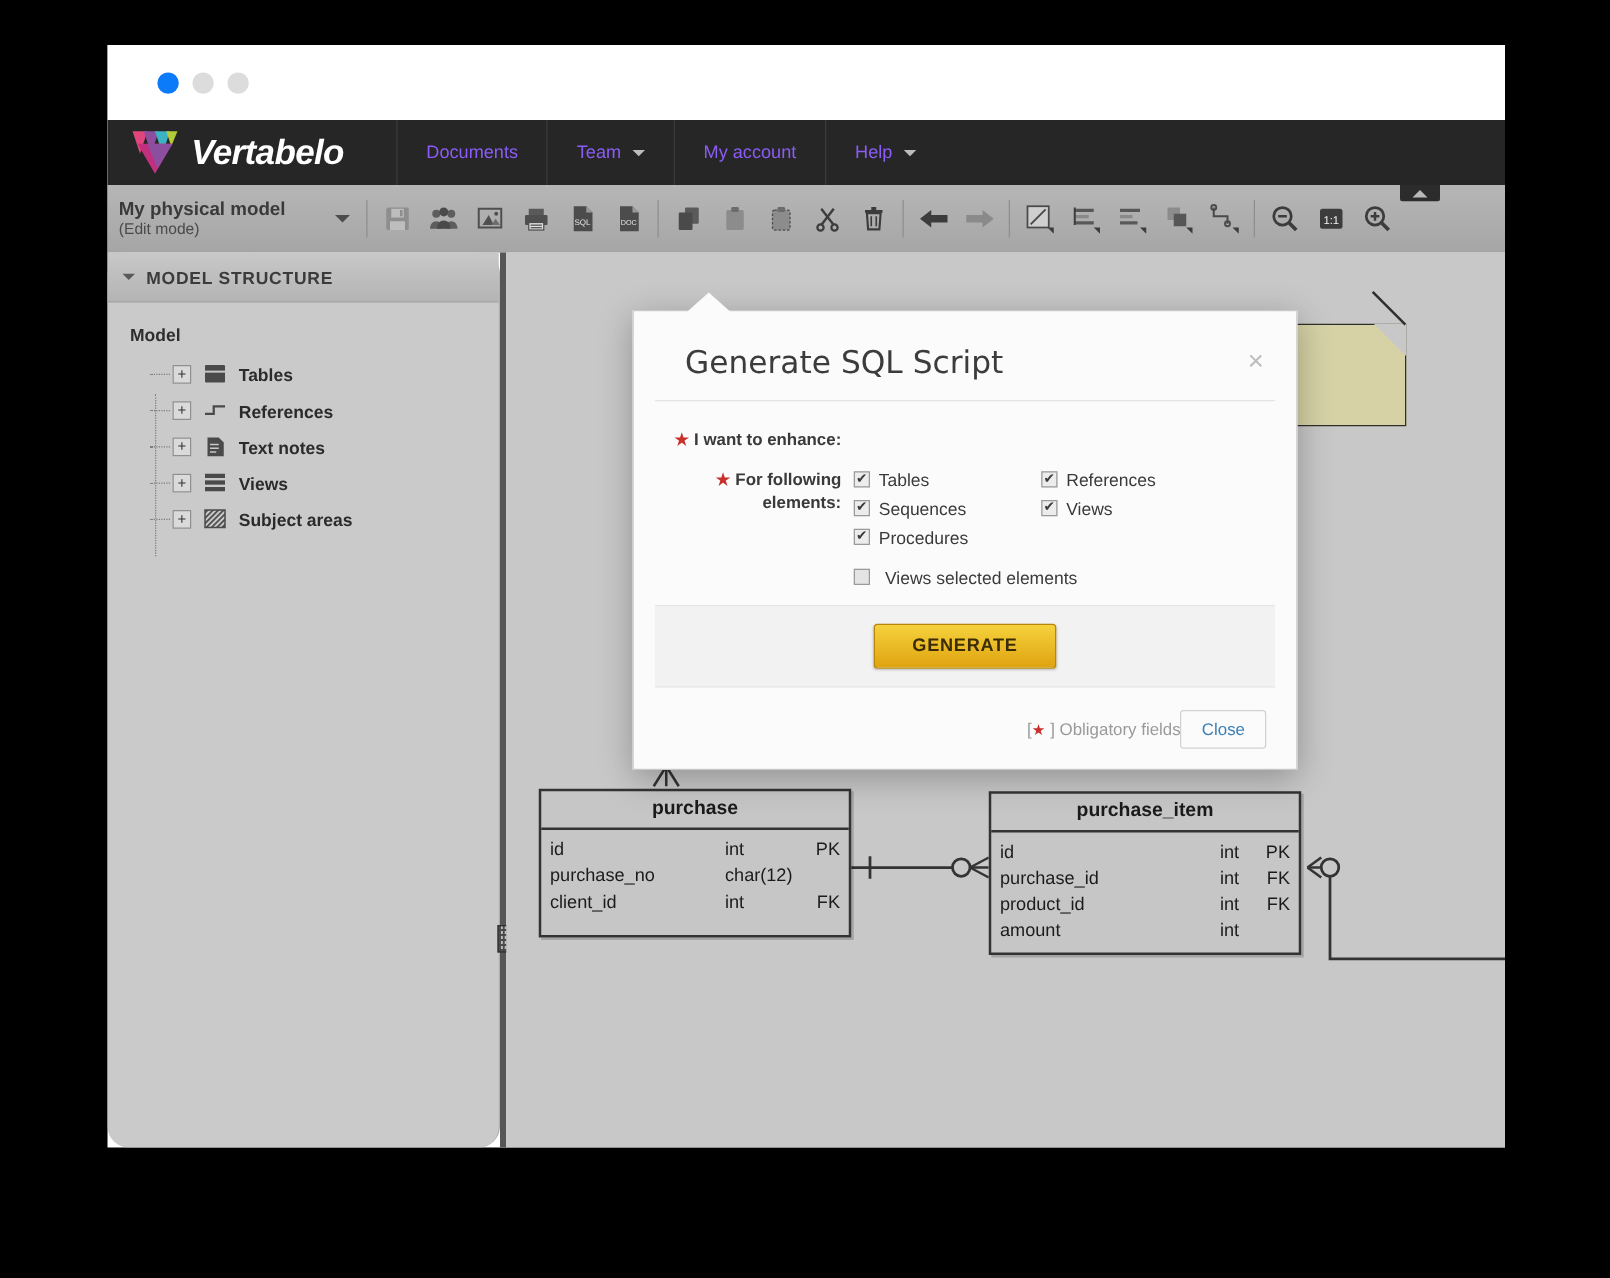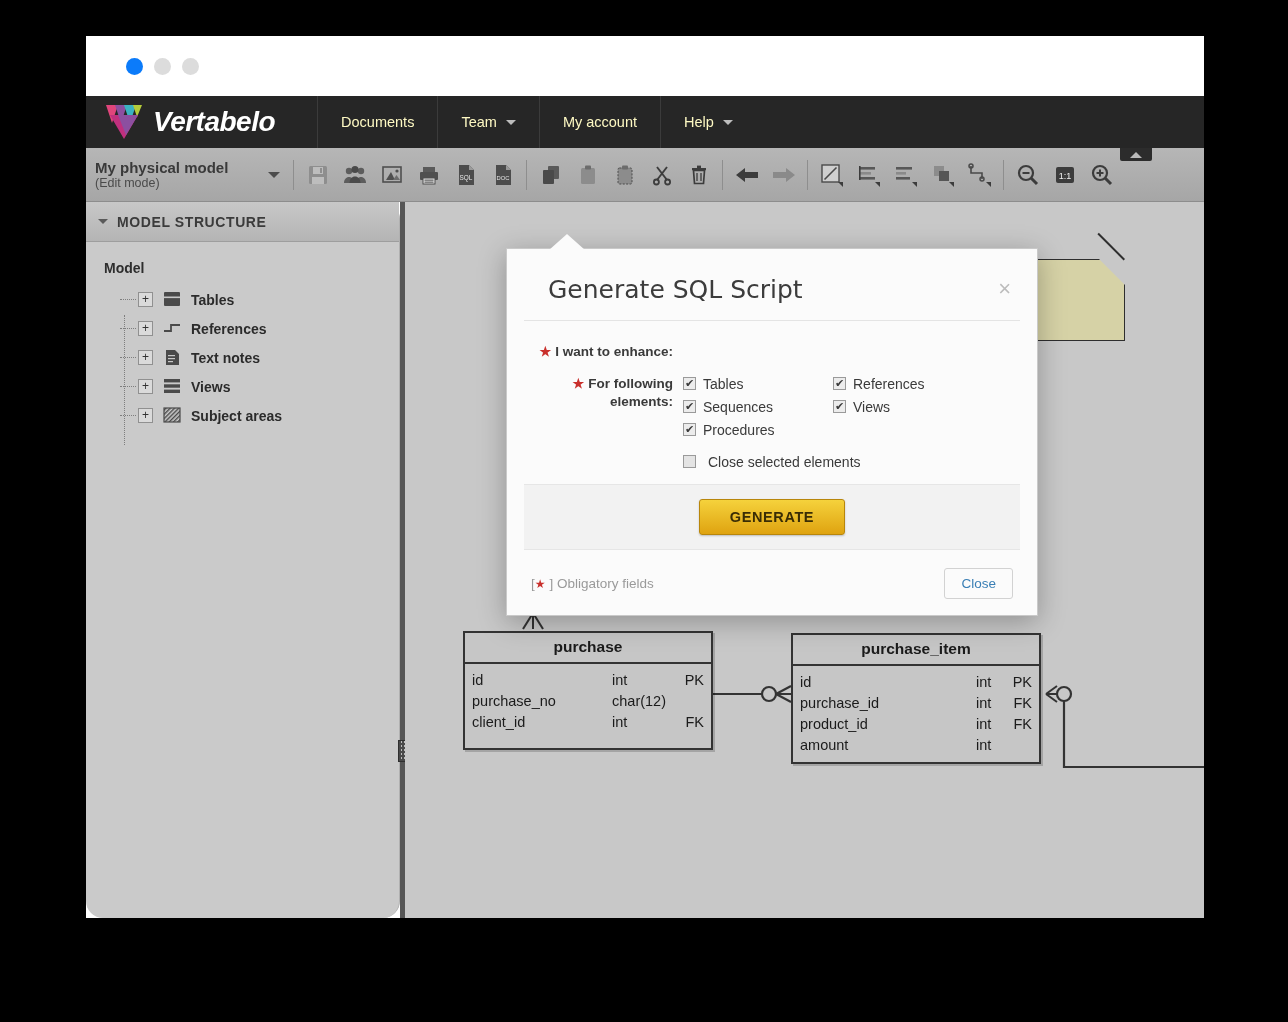--- a/index.html
+++ b/index.html
@@ -34,21 +34,21 @@
     position: relative;
   }
   .logo-wrap { display: flex; align-items: center; margin-right: 42px; }
   .logo-mark { width: 40px; height: 38px; margin-right: 9px; }
   .logo-text {
     color: #fff; font-size: 28px; font-weight: bold;
     font-style: italic; letter-spacing: -0.5px;
     font-family: Liberation Sans, sans-serif;
   }
   .navitem {
-    color: #fef9c3; font-size: 14.5px; padding: 0 23px;
+    color: #8b5cf6; font-size: 14.5px; padding: 0 23px;
     height: 52px; line-height: 52px; cursor: default;
     border-left: 1px solid #3b3b3b; display: flex; align-items: center;
   }
   .navitem:first-of-type { border-left: none; }
   .caret-d {
     display: inline-block; margin-left: 9px;
     border-left: 5px solid transparent; border-right: 5px solid transparent;
     border-top: 5px solid #bdbdbd;
   }
 
@@ -216,21 +216,21 @@
     border-bottom: 1px solid #e6e6e6; padding: 14px 0; text-align: center;
   }
   .gen-btn {
     background: linear-gradient(#f5d23c, #dfa310);
     border: 1px solid #b8860b; border-radius: 3px;
     padding: 9px 30px; font-size: 14.5px; font-weight: bold; color: #3a2d05;
     letter-spacing: .6px; cursor: pointer;
     box-shadow: 0 1px 2px rgba(0,0,0,.22);
   }
   .modal-foot {
-    display: flex; align-items: center; justify-content: space-between;
+    display: flex; align-items: center; justify-content: flex-end;
     padding: 18px 24px 0;
   }
   .oblig { font-size: 13.5px; color: #9a9a9a; }
   .oblig .star { font-size: 12px; }
   .close-btn {
     border: 1px solid #d2d2d2; background: #fbfbfb; border-radius: 3px;
     padding: 7px 16px; font-size: 13.5px; color: #3a7fb5; cursor: pointer;
   }
 </style>
 </head>
@@ -546,21 +546,21 @@
         <line x1="371" y1="492" x2="386" y2="500" stroke="#333" stroke-width="2"></line>
         <line x1="371" y1="492" x2="386" y2="492" stroke="#333" stroke-width="2"></line>
 
         <line x1="641" y1="492" x2="652" y2="484" stroke="#333" stroke-width="2"></line>
         <line x1="641" y1="492" x2="652" y2="500" stroke="#333" stroke-width="2"></line>
         <line x1="641" y1="492" x2="652" y2="492" stroke="#333" stroke-width="2"></line>
         <circle cx="659" cy="492" r="7" fill="#c8c8c8" stroke="#333" stroke-width="2.2"></circle>
         <polyline points="659,499 659,565 800,565" fill="none" stroke="#333" stroke-width="2.2"></polyline>
       </svg>
 
-      <div class="ertable" style="left:26px; top:429px; width:250px;margin-left:32px;">
+      <div class="ertable" style="left:26px; top:429px; width:250px;">
         <div class="ertable-head">purchase</div>
         <div class="erbody">
           <div class="ercol">
             <span class="nm">id</span>
             <span class="ty">int</span>
             <span class="ky">PK</span>
           </div>
           <div class="ercol">
             <span class="nm">purchase_no</span>
             <span class="ty">char(12)</span>
@@ -638,21 +638,21 @@
               <span class="cbox">✔</span>
               <span class="cblabel">Views</span>
             </label>
             <label class="cbcell">
               <span class="cbox">✔</span>
               <span class="cblabel">Procedures</span>
             </label>
           </div>
           <label class="only-row">
             <span class="cbox"></span>
-            <span class="cblabel">Close selected elements</span>
+            <span class="cblabel">Views selected elements</span>
           </label>
         </div>
       </div>
     </div>
 
     <div class="gen-bar">
       <button class="gen-btn">GENERATE</button>
     </div>
 
     <div class="modal-foot">

